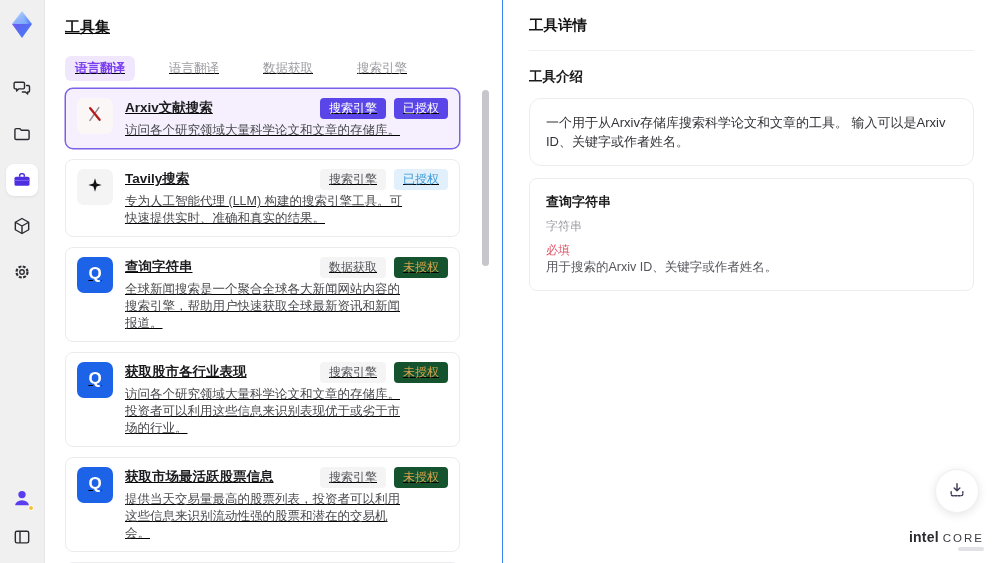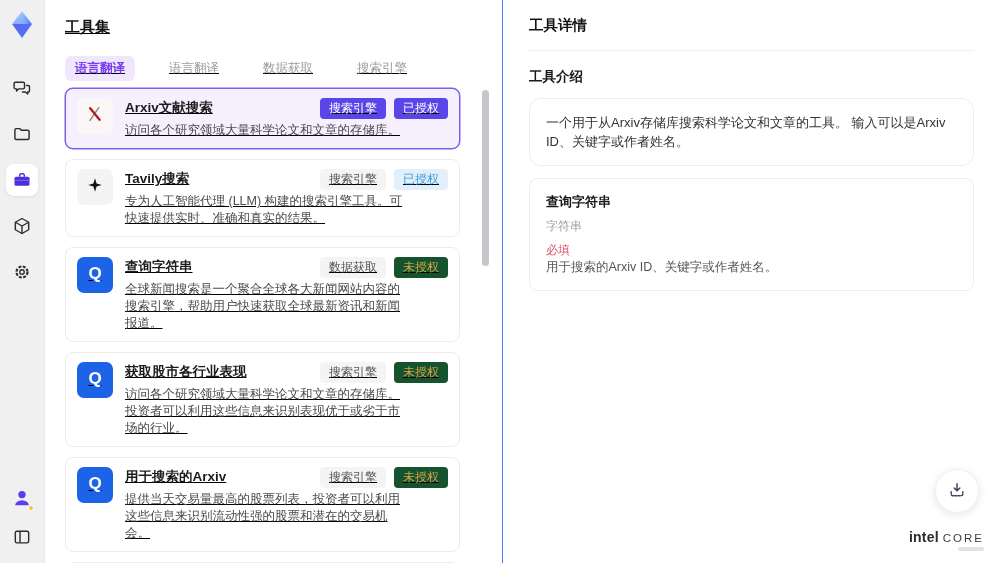--- a/index.html
+++ b/index.html
@@ -255,21 +255,21 @@
           </div>
         </article>
         <article class="card">
           <div class="tool-icon q-logo">
 
             <span>Q</span>
 
           </div>
           <div class="card-main">
             <div class="card-head">
-              <div class="card-title">用于搜索的Arxiv</div>
+              <div class="card-title">获取市场最活跃股票信息</div>
               <div class="card-tags">
                 <span class="tag tag-gray">搜索引擎</span>
                 <span class="tag auth-orange">未授权</span>
               </div>
             </div>
             <div class="card-desc">提供当天交易量最高的股票列表，投资者可以利用这些信息来识别流动性强的股票和潜在的交易机会。</div>
           </div>
         </article>
         <article class="card">
           

